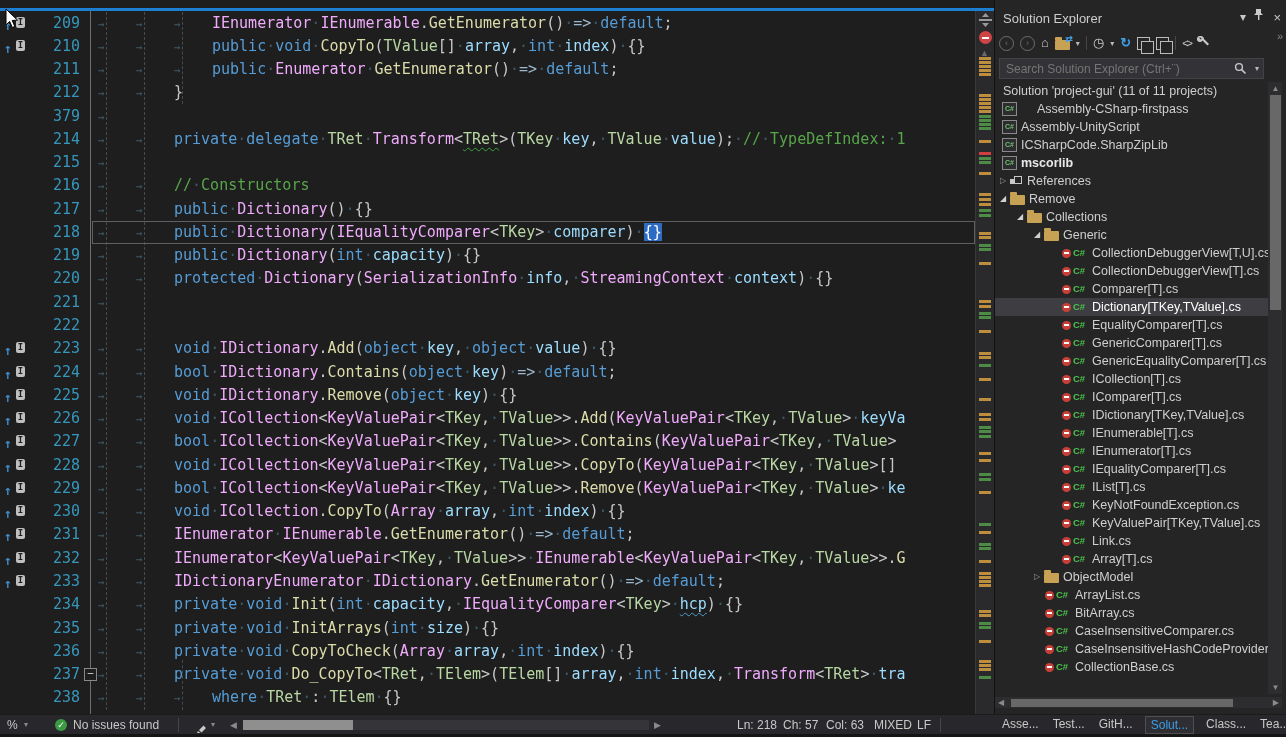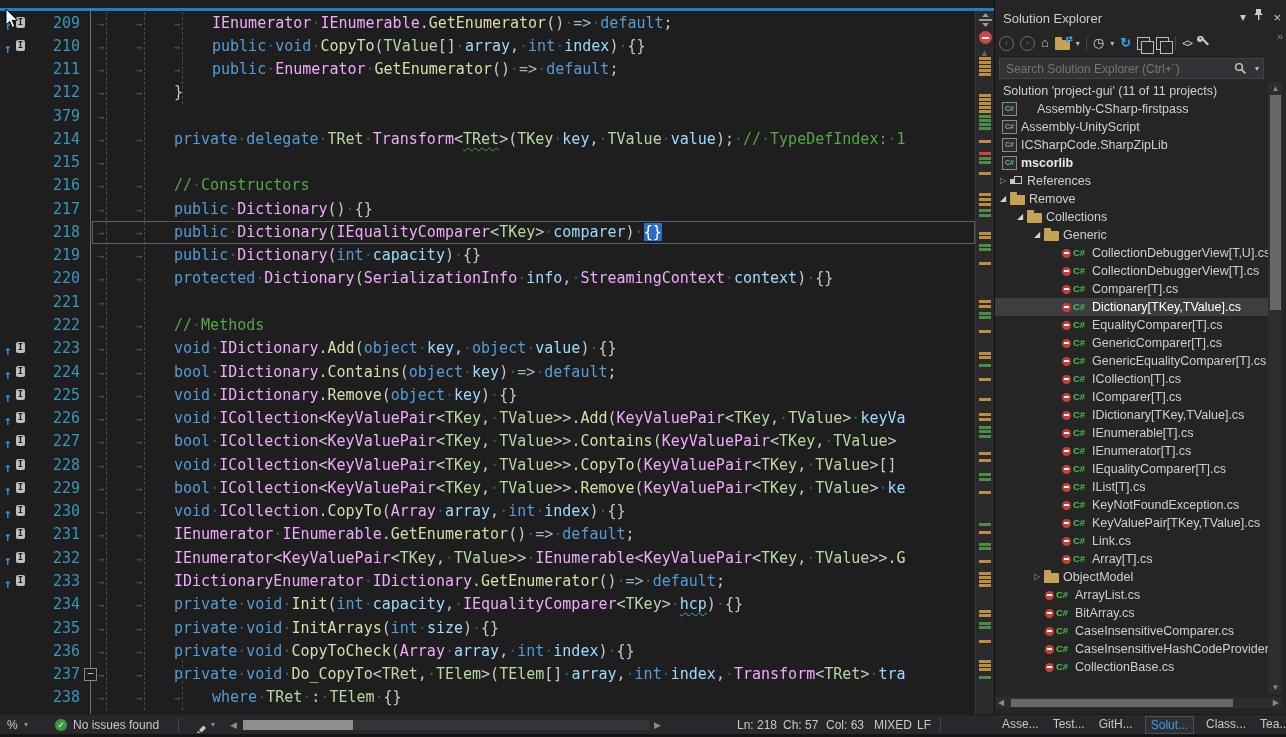--- a/index.html
+++ b/index.html
@@ -116,21 +116,21 @@
         <div class="cl" style="top: 81.31px;"><span class="ln">212</span><span class="ct"><span class="tab">→</span><span class="tab">→</span><span class="p">}</span></span></div>
         <div class="cl" style="top: 104.58px;"><span class="ln">379</span><span class="ct"><span class="tab">→</span></span></div>
         <div class="cl" style="top: 127.85px;"><span class="ln">214</span><span class="ct"><span class="tab">→</span><span class="tab">→</span><span class="k">private</span><span class="ws">·</span><span class="k">delegate</span><span class="ws">·</span><span class="tp">TRet</span><span class="ws">·</span><span class="t">Transform</span><span class="p">&lt;</span><span class="tp sg">TRet</span><span class="p">&gt;(</span><span class="tp">TKey</span><span class="ws">·</span><span class="v">key</span><span class="p">,</span><span class="ws">·</span><span class="tp">TValue</span><span class="ws">·</span><span class="v">value</span><span class="p">);</span><span class="ws">·</span><span class="c">//<span class="ws">·</span>TypeDefIndex:<span class="ws">·</span>1</span></span></div>
         <div class="cl" style="top: 151.12px;"><span class="ln">215</span><span class="ct"><span class="tab">→</span></span></div>
         <div class="cl" style="top: 174.39px;"><span class="ln">216</span><span class="ct"><span class="tab">→</span><span class="tab">→</span><span class="c">//<span class="ws">·</span>Constructors</span></span></div>
         <div class="cl" style="top: 197.66px;"><span class="ln">217</span><span class="ct"><span class="tab">→</span><span class="tab">→</span><span class="k">public</span><span class="ws">·</span><span class="t">Dictionary</span><span class="p">()</span><span class="ws">·</span><span class="p">{}</span></span></div>
         <div class="cl" style="top: 220.93px;"><div class="curline"></div><span class="ln">218</span><span class="ct"><span class="tab">→</span><span class="tab">→</span><span class="k">public</span><span class="ws">·</span><span class="t">Dictionary</span><span class="p">(</span><span class="t">IEqualityComparer</span><span class="p">&lt;</span><span class="tp">TKey</span><span class="p">&gt;</span><span class="ws">·</span><span class="v">comparer</span><span class="p">)</span><span class="ws">·</span><span class="p sel">{}</span></span></div>
         <div class="cl" style="top: 244.2px;"><span class="ln">219</span><span class="ct"><span class="tab">→</span><span class="tab">→</span><span class="k">public</span><span class="ws">·</span><span class="t">Dictionary</span><span class="p">(</span><span class="k">int</span><span class="ws">·</span><span class="v">capacity</span><span class="p">)</span><span class="ws">·</span><span class="p">{}</span></span></div>
         <div class="cl" style="top: 267.47px;"><span class="ln">220</span><span class="ct"><span class="tab">→</span><span class="tab">→</span><span class="k">protected</span><span class="ws">·</span><span class="t">Dictionary</span><span class="p">(</span><span class="t">SerializationInfo</span><span class="ws">·</span><span class="v">info</span><span class="p">,</span><span class="ws">·</span><span class="t">StreamingContext</span><span class="ws">·</span><span class="v">context</span><span class="p">)</span><span class="ws">·</span><span class="p">{}</span></span></div>
         <div class="cl" style="top: 290.74px;"><span class="ln">221</span><span class="ct"><span class="tab">→</span></span></div>
-        <div class="cl" style="top: 314.01px;"><span class="ln">222</span><span class="ct"><span class="tab">→</span><span class="tab">→</span><span class="c">//<span class="ws">·</span>Methods</span></span></div>
+        <div class="cl" style="top: 314.01px;"><span class="ln">222</span></div>
         <div class="cl" style="top: 337.28px;"><span class="gut"><span class="ga">↑</span><span class="gb">I</span></span><span class="ln">223</span><span class="ct"><span class="tab">→</span><span class="tab">→</span><span class="k">void</span><span class="ws">·</span><span class="t">IDictionary</span><span class="p">.</span><span class="m">Add</span><span class="p">(</span><span class="k">object</span><span class="ws">·</span><span class="v">key</span><span class="p">,</span><span class="ws">·</span><span class="k">object</span><span class="ws">·</span><span class="v">value</span><span class="p">)</span><span class="ws">·</span><span class="p">{}</span></span></div>
         <div class="cl" style="top: 360.55px;"><span class="gut"><span class="ga">↑</span><span class="gb">I</span></span><span class="ln">224</span><span class="ct"><span class="tab">→</span><span class="tab">→</span><span class="k">bool</span><span class="ws">·</span><span class="t">IDictionary</span><span class="p">.</span><span class="m">Contains</span><span class="p">(</span><span class="k">object</span><span class="ws">·</span><span class="v">key</span><span class="p">)</span><span class="ws">·</span><span class="o">=&gt;</span><span class="ws">·</span><span class="k">default</span><span class="p">;</span></span></div>
         <div class="cl" style="top: 383.82px;"><span class="gut"><span class="ga">↑</span><span class="gb">I</span></span><span class="ln">225</span><span class="ct"><span class="tab">→</span><span class="tab">→</span><span class="k">void</span><span class="ws">·</span><span class="t">IDictionary</span><span class="p">.</span><span class="m">Remove</span><span class="p">(</span><span class="k">object</span><span class="ws">·</span><span class="v">key</span><span class="p">)</span><span class="ws">·</span><span class="p">{}</span></span></div>
         <div class="cl" style="top: 407.09px;"><span class="gut"><span class="ga">↑</span><span class="gb">I</span></span><span class="ln">226</span><span class="ct"><span class="tab">→</span><span class="tab">→</span><span class="k">void</span><span class="ws">·</span><span class="t">ICollection</span><span class="p">&lt;</span><span class="t">KeyValuePair</span><span class="p">&lt;</span><span class="tp">TKey</span><span class="p">,</span><span class="ws">·</span><span class="tp">TValue</span><span class="p">&gt;&gt;</span><span class="p">.</span><span class="m">Add</span><span class="p">(</span><span class="t">KeyValuePair</span><span class="p">&lt;</span><span class="tp">TKey</span><span class="p">,</span><span class="ws">·</span><span class="tp">TValue</span><span class="p">&gt;</span><span class="ws">·</span><span class="v">keyVa</span></span></div>
         <div class="cl" style="top: 430.36px;"><span class="gut"><span class="ga">↑</span><span class="gb">I</span></span><span class="ln">227</span><span class="ct"><span class="tab">→</span><span class="tab">→</span><span class="k">bool</span><span class="ws">·</span><span class="t">ICollection</span><span class="p">&lt;</span><span class="t">KeyValuePair</span><span class="p">&lt;</span><span class="tp">TKey</span><span class="p">,</span><span class="ws">·</span><span class="tp">TValue</span><span class="p">&gt;&gt;</span><span class="p">.</span><span class="m">Contains</span><span class="p">(</span><span class="t">KeyValuePair</span><span class="p">&lt;</span><span class="tp">TKey</span><span class="p">,</span><span class="ws">·</span><span class="tp">TValue</span><span class="p">&gt;</span></span></div>
         <div class="cl" style="top: 453.63px;"><span class="gut"><span class="ga">↑</span><span class="gb">I</span></span><span class="ln">228</span><span class="ct"><span class="tab">→</span><span class="tab">→</span><span class="k">void</span><span class="ws">·</span><span class="t">ICollection</span><span class="p">&lt;</span><span class="t">KeyValuePair</span><span class="p">&lt;</span><span class="tp">TKey</span><span class="p">,</span><span class="ws">·</span><span class="tp">TValue</span><span class="p">&gt;&gt;</span><span class="p">.</span><span class="m">CopyTo</span><span class="p">(</span><span class="t">KeyValuePair</span><span class="p">&lt;</span><span class="tp">TKey</span><span class="p">,</span><span class="ws">·</span><span class="tp">TValue</span><span class="p">&gt;[]</span></span></div>
         <div class="cl" style="top: 476.9px;"><span class="gut"><span class="ga">↑</span><span class="gb">I</span></span><span class="ln">229</span><span class="ct"><span class="tab">→</span><span class="tab">→</span><span class="k">bool</span><span class="ws">·</span><span class="t">ICollection</span><span class="p">&lt;</span><span class="t">KeyValuePair</span><span class="p">&lt;</span><span class="tp">TKey</span><span class="p">,</span><span class="ws">·</span><span class="tp">TValue</span><span class="p">&gt;&gt;</span><span class="p">.</span><span class="m">Remove</span><span class="p">(</span><span class="t">KeyValuePair</span><span class="p">&lt;</span><span class="tp">TKey</span><span class="p">,</span><span class="ws">·</span><span class="tp">TValue</span><span class="p">&gt;</span><span class="ws">·</span><span class="v">ke</span></span></div>
         <div class="cl" style="top: 500.17px;"><span class="gut"><span class="ga">↑</span><span class="gb">I</span></span><span class="ln">230</span><span class="ct"><span class="tab">→</span><span class="tab">→</span><span class="k">void</span><span class="ws">·</span><span class="t">ICollection</span><span class="p">.</span><span class="m">CopyTo</span><span class="p">(</span><span class="t">Array</span><span class="ws">·</span><span class="v">array</span><span class="p">,</span><span class="ws">·</span><span class="k">int</span><span class="ws">·</span><span class="v">index</span><span class="p">)</span><span class="ws">·</span><span class="p">{}</span></span></div>
         <div class="cl" style="top: 523.44px;"><span class="gut"><span class="ga">↑</span><span class="gb">I</span></span><span class="ln">231</span><span class="ct"><span class="tab">→</span><span class="tab">→</span><span class="t">IEnumerator</span><span class="ws">·</span><span class="t">IEnumerable</span><span class="p">.</span><span class="m">GetEnumerator</span><span class="p">()</span><span class="ws">·</span><span class="o">=&gt;</span><span class="ws">·</span><span class="k">default</span><span class="p">;</span></span></div>
         <div class="cl" style="top: 546.71px;"><span class="gut"><span class="ga">↑</span><span class="gb">I</span></span><span class="ln">232</span><span class="ct"><span class="tab">→</span><span class="tab">→</span><span class="t">IEnumerator</span><span class="p">&lt;</span><span class="t">KeyValuePair</span><span class="p">&lt;</span><span class="tp">TKey</span><span class="p">,</span><span class="ws">·</span><span class="tp">TValue</span><span class="p">&gt;&gt;</span><span class="ws">·</span><span class="t">IEnumerable</span><span class="p">&lt;</span><span class="t">KeyValuePair</span><span class="p">&lt;</span><span class="tp">TKey</span><span class="p">,</span><span class="ws">·</span><span class="tp">TValue</span><span class="p">&gt;&gt;</span><span class="p">.</span><span class="m">G</span></span></div>

